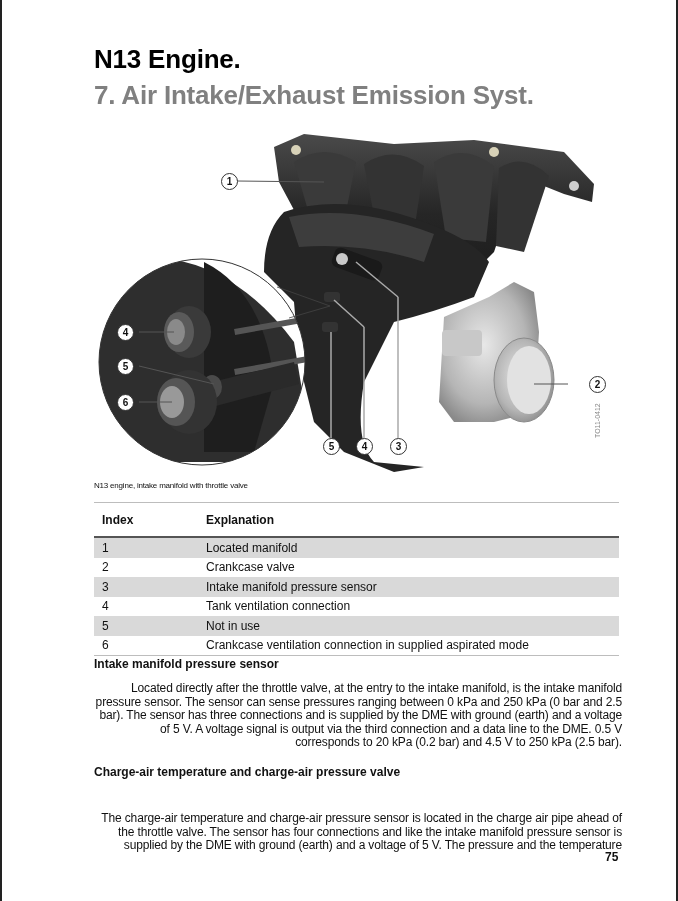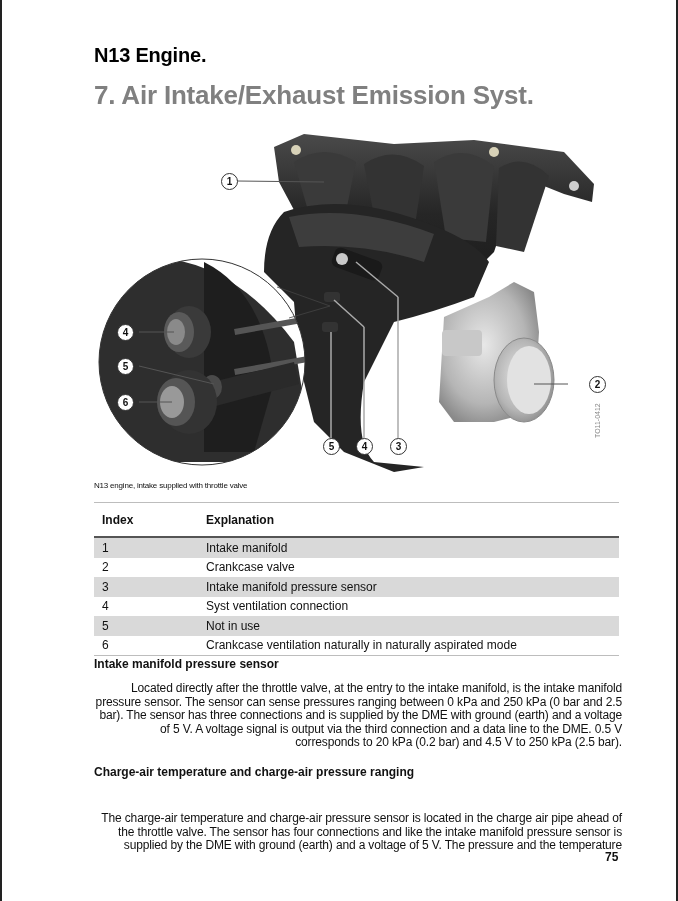--- a/index.html
+++ b/index.html
@@ -8,21 +8,21 @@
     font-family: "Liberation Sans", sans-serif; color: #111;
     position: relative;
   }
   .frame {
     position: absolute; left: 0; top: 0; width: 676px; height: 901px;
     border-left: 2px solid #222; border-right: 2px solid #222; box-sizing: border-box;
     width: 678px;
   }
   .title1 {
     position: absolute; left: 94px; top: 44px;
-    font-size: 20px; font-weight: bold; color: #000; letter-spacing: -0.2px;
+    font-size: 26px; font-weight: bold; color: #000; letter-spacing: -0.2px;
   }
   .title2 {
     position: absolute; left: 94px; top: 80px;
     font-size: 26px; font-weight: bold; color: #808080; letter-spacing: -0.2px;
   }
   .figure {
     position: absolute; left: 94px; top: 122px; width: 530px; height: 358px;
   }
   .figure svg { position: absolute; left: 0; top: 0; }
   .callout {
@@ -148,56 +148,56 @@
   <div class="callout" style="left:495px; top:254px;">2</div>
   <div class="callout" style="left:296px; top:316px;">3</div>
   <div class="callout" style="left:262px; top:316px;">4</div>
   <div class="callout" style="left:229px; top:316px;">5</div>
   <div class="callout" style="left:23px; top:202px;">4</div>
   <div class="callout" style="left:23px; top:236px;">5</div>
   <div class="callout" style="left:23px; top:272px;">6</div>
 </div>
 
 <div class="fig-id">TO11-0412</div>
-<div class="caption">N13 engine, intake supplied with throttle valve</div>
+<div class="caption">N13 engine, intake manifold with throttle valve</div>
 
 <table class="legend">
   <thead>
     <tr>
       <th class="c1">Index</th>
       <th>Explanation</th>
     </tr>
   </thead>
   <tbody>
     <tr class="shade">
       <td class="c1">1</td>
-      <td>Intake manifold</td>
+      <td>Located manifold</td>
     </tr>
     <tr>
       <td class="c1">2</td>
       <td>Crankcase valve</td>
     </tr>
     <tr class="shade">
       <td class="c1">3</td>
       <td>Intake manifold pressure sensor</td>
     </tr>
     <tr>
       <td class="c1">4</td>
-      <td>Syst ventilation connection</td>
+      <td>Tank ventilation connection</td>
     </tr>
     <tr class="shade">
       <td class="c1">5</td>
       <td>Not in use</td>
     </tr>
     <tr>
       <td class="c1">6</td>
-      <td>Crankcase ventilation naturally in naturally aspirated mode</td>
+      <td>Crankcase ventilation connection in supplied aspirated mode</td>
     </tr>
   </tbody>
 </table>
 
 <h3 style="top:657px;">Intake manifold pressure sensor</h3>
 <p class="body" style="top:682px;">Located directly after the throttle valve, at the entry to the intake manifold, is the intake manifold pressure sensor. The sensor can sense pressures ranging between 0 kPa and 250 kPa (0 bar and 2.5 bar). The sensor has three connections and is supplied by the DME with ground (earth) and a voltage of 5 V. A voltage signal is output via the third connection and a data line to the DME. 0.5 V corresponds to 20 kPa (0.2 bar) and 4.5 V to 250 kPa (2.5 bar).</p>
 
-<h3 style="top:765px;">Charge-air temperature and charge-air pressure ranging</h3>
+<h3 style="top:765px;">Charge-air temperature and charge-air pressure valve</h3>
 <p class="body" style="top:812px;">The charge-air temperature and charge-air pressure sensor is located in the charge air pipe ahead of the throttle valve. The sensor has four connections and like the intake manifold pressure sensor is supplied by the DME with ground (earth) and a voltage of 5 V. The pressure and the temperature</p>
 
 <div class="page-num">75</div>
 
 </body></html>

